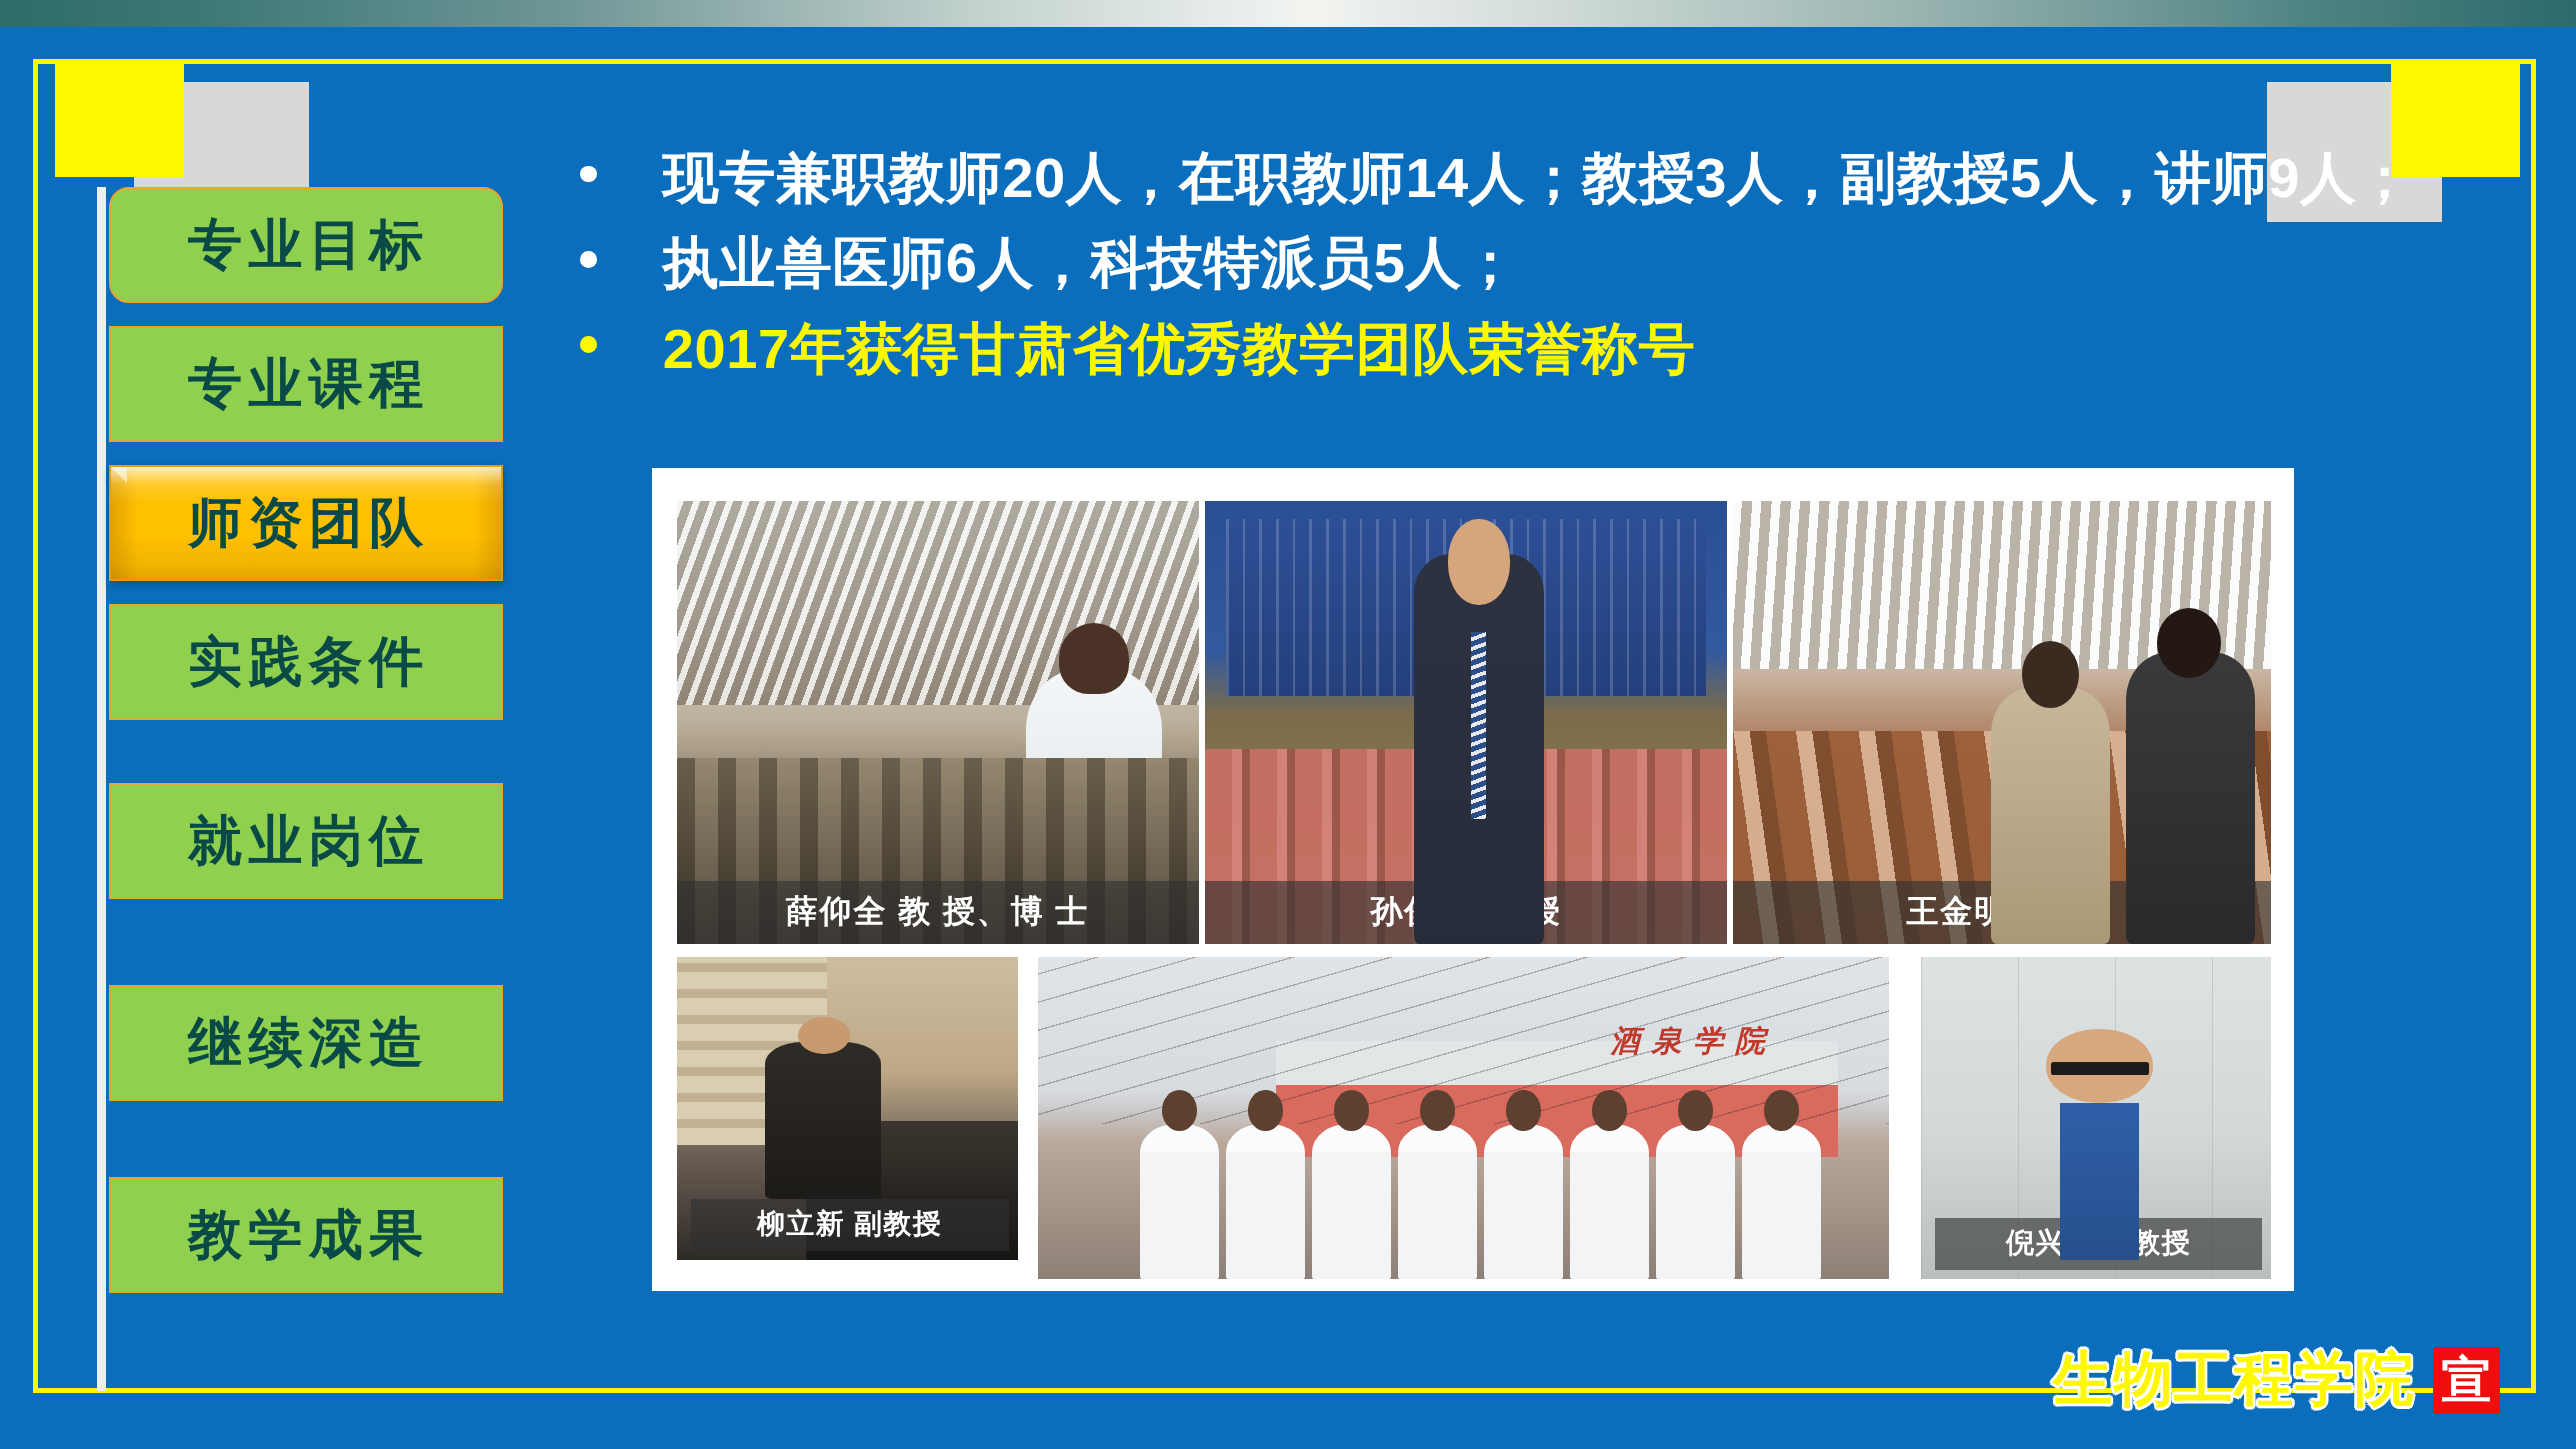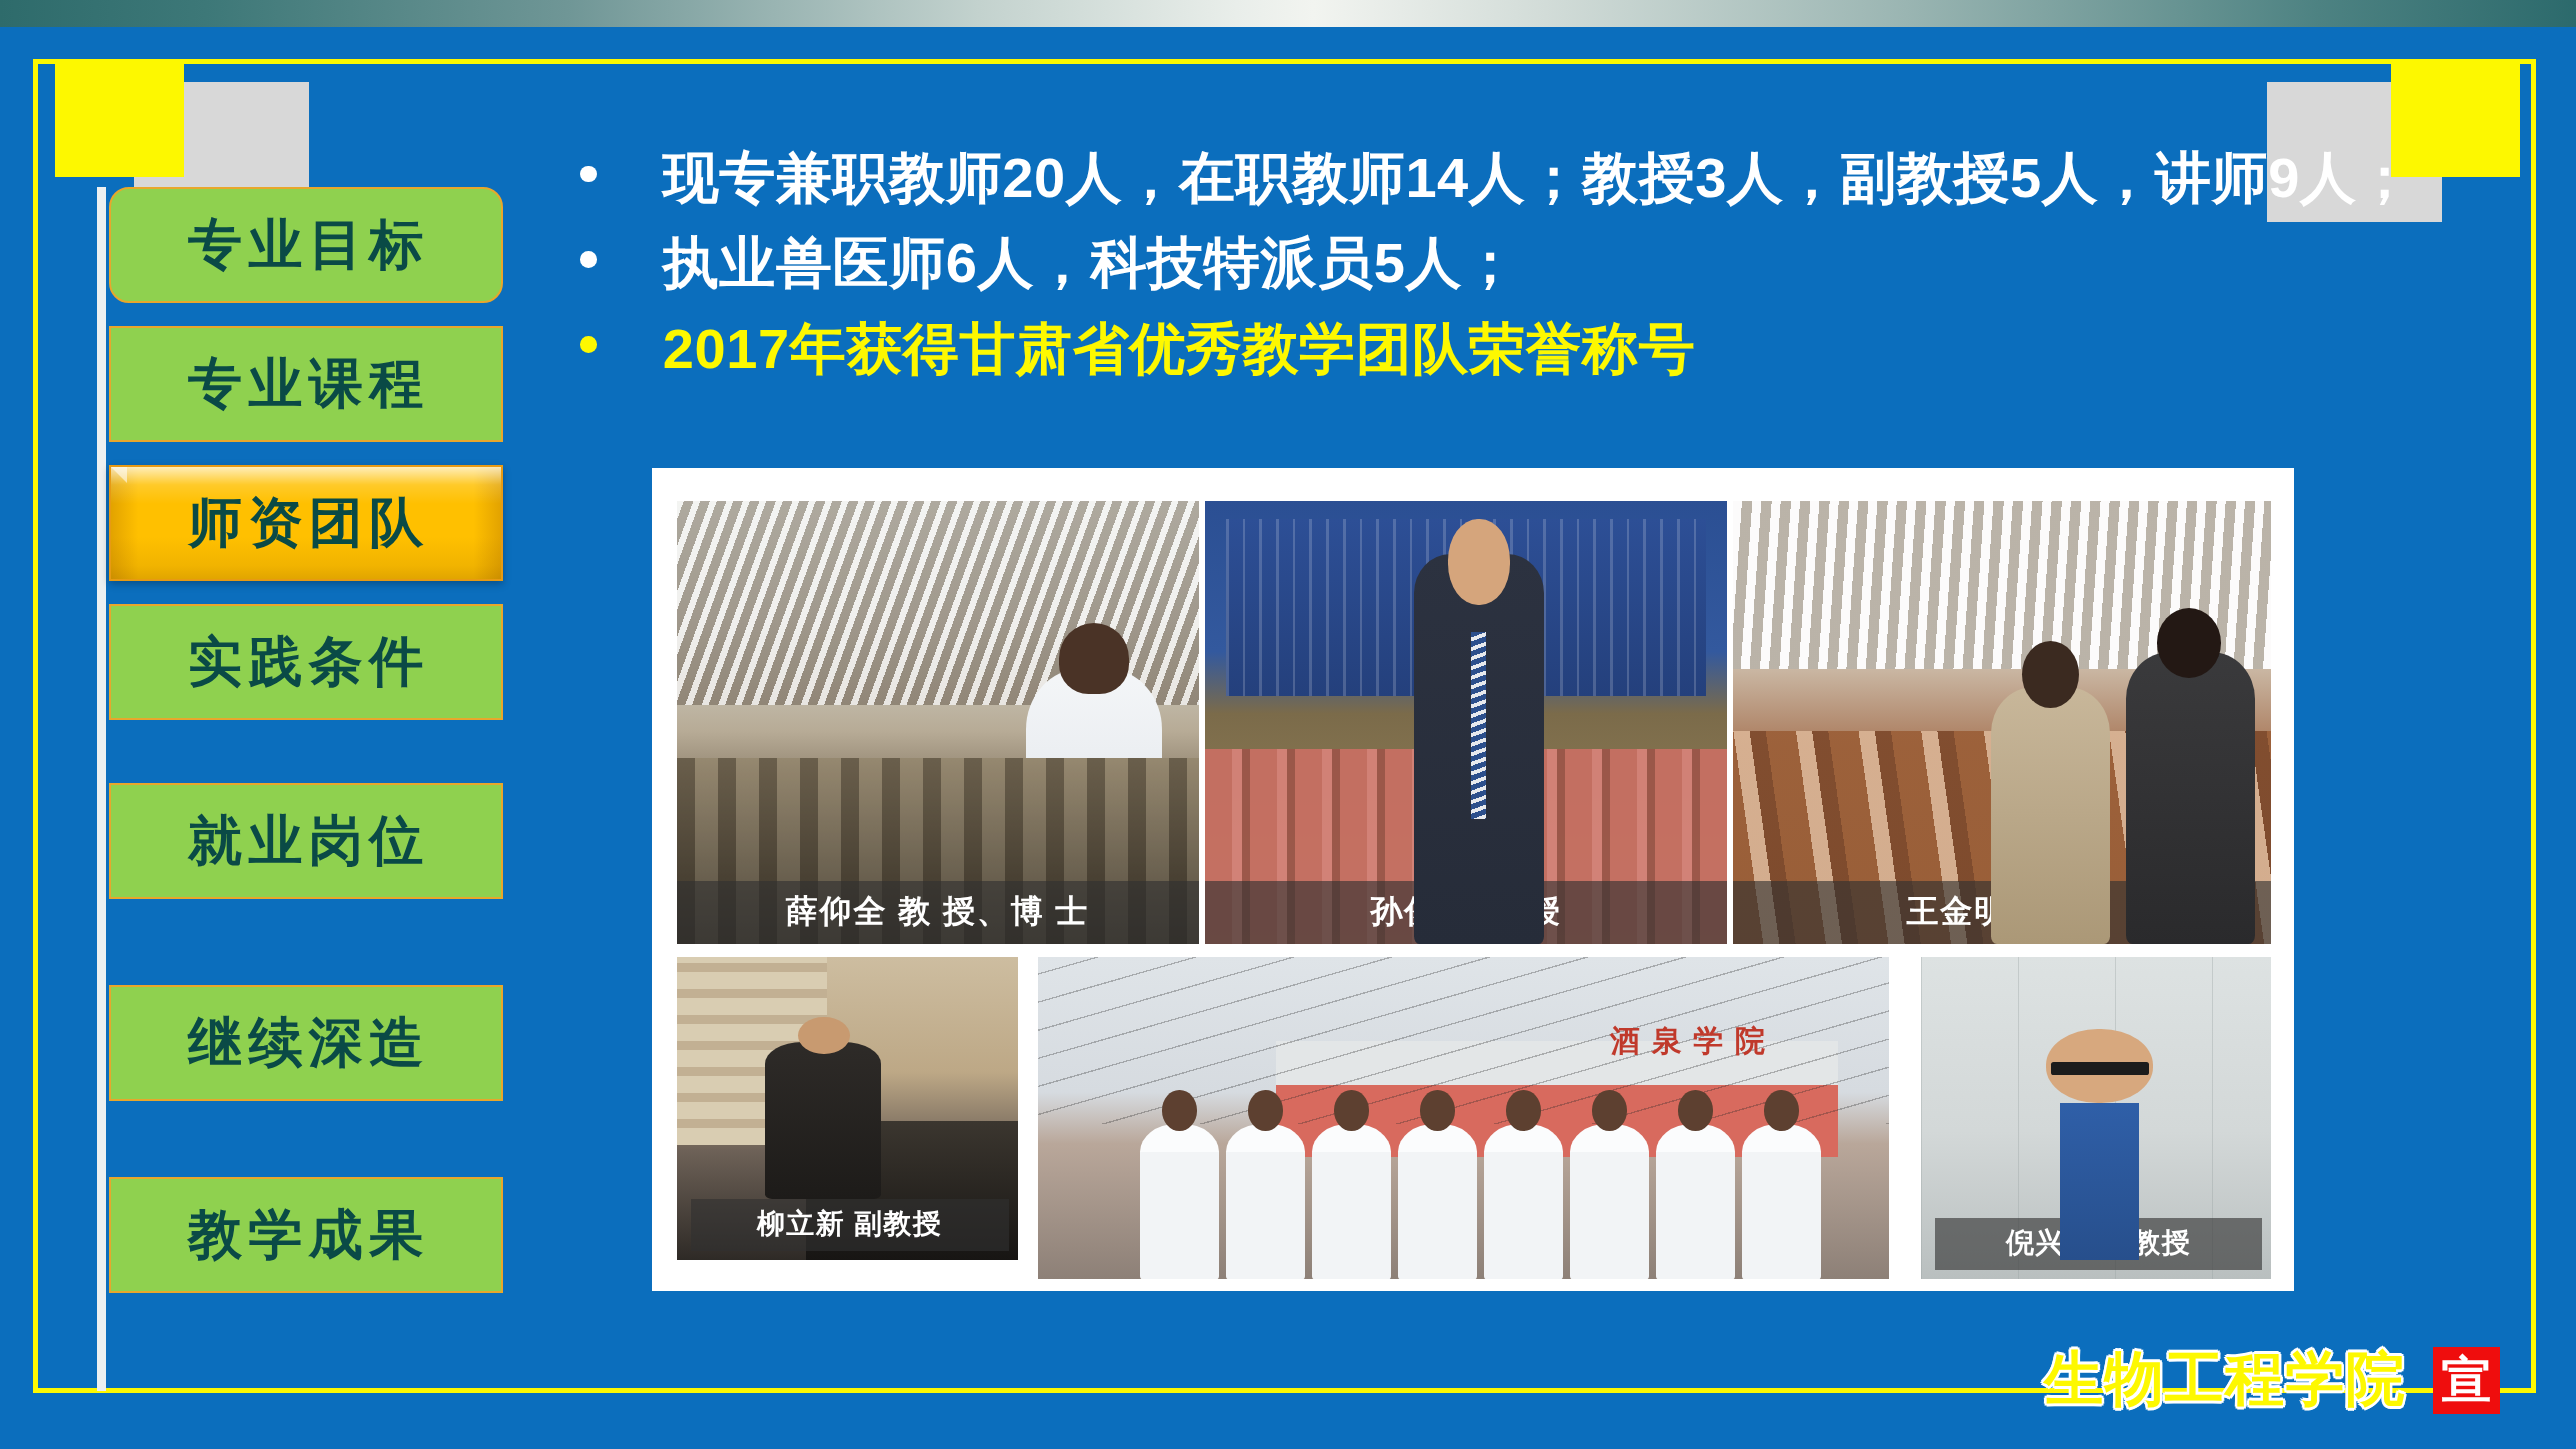--- a/index.html
+++ b/index.html
@@ -359,21 +359,21 @@
     background:#1c1c1c; border-radius:2.6px;
   }
 
   
   .brand {
     position: absolute;
     right: 76px;
     bottom: 29px;
     display: flex;
     align-items: center;
-    gap: 27px;
+    gap: 18px;
   }
   .brand-text {
     font-size: 59px;
     font-weight: bold;
     color: #fdf800;
     letter-spacing: 1.3px;
     text-shadow:
       -1.9px -1.9px 0 #ffffff, 1.9px -1.9px 0 #ffffff,
       -1.9px  1.9px 0 #ffffff, 1.9px  1.9px 0 #ffffff,
        0px -2.6px 0 #ffffff, 0px  2.6px 0 #ffffff,
@@ -498,21 +498,21 @@
 
     <div class="photo p4" style="left:24.5px; top:489px; width:341px; height:303px;">
       <div class="scene office">
         <div class="sitter">
           <div class="head"></div>
         </div>
       </div>
       <div class="cap">柳立新 副教授</div>
     </div>
 
-    <div class="photo p5" style="left:386px; top:489px; width:851px; height:322px;">
+    <div class="photo p5" style="left:386px; top:489px; width:851px; height:322px;font-style:italic;">
       <div class="scene group">
         <div class="sign">酒泉学院</div>
         <div class="row">
           <span></span>
           <span></span>
           <span></span>
           <span></span>
           <span></span>
           <span></span>
           <span></span>

